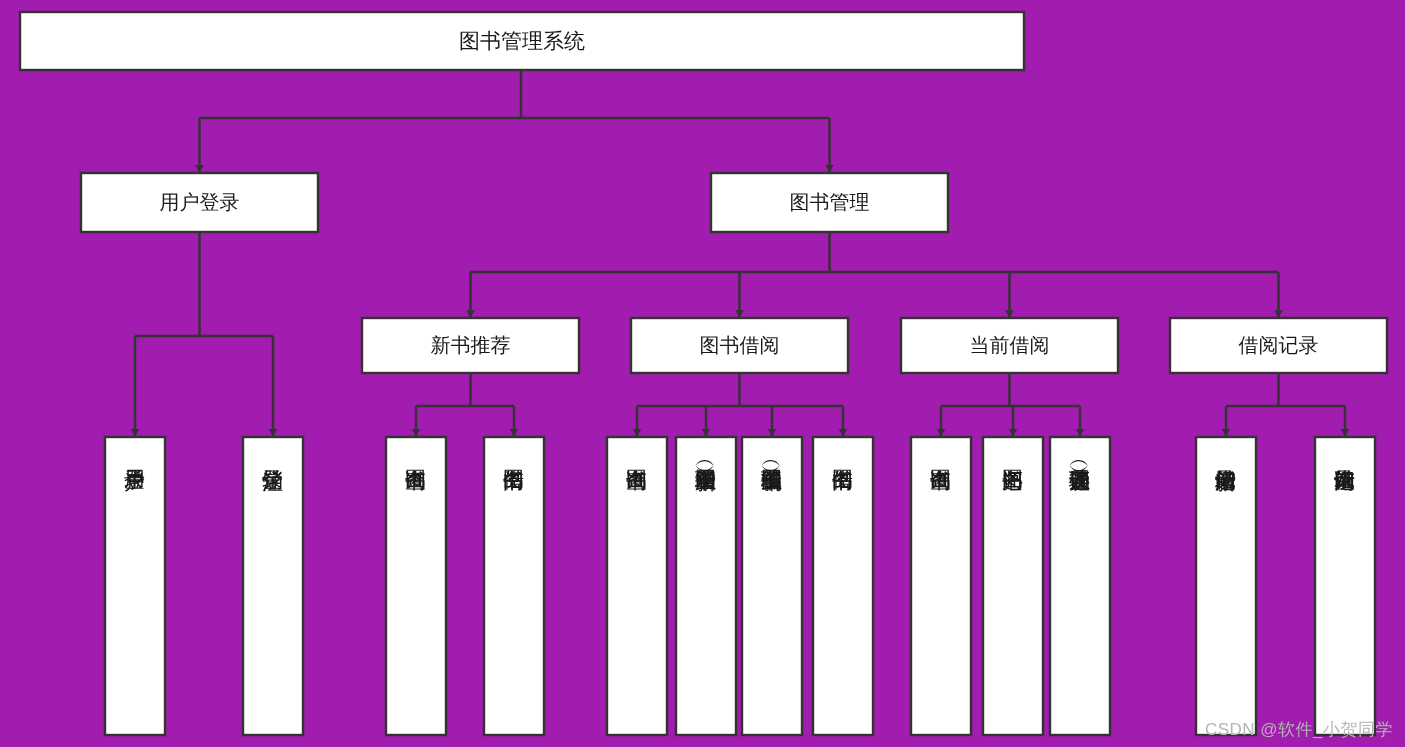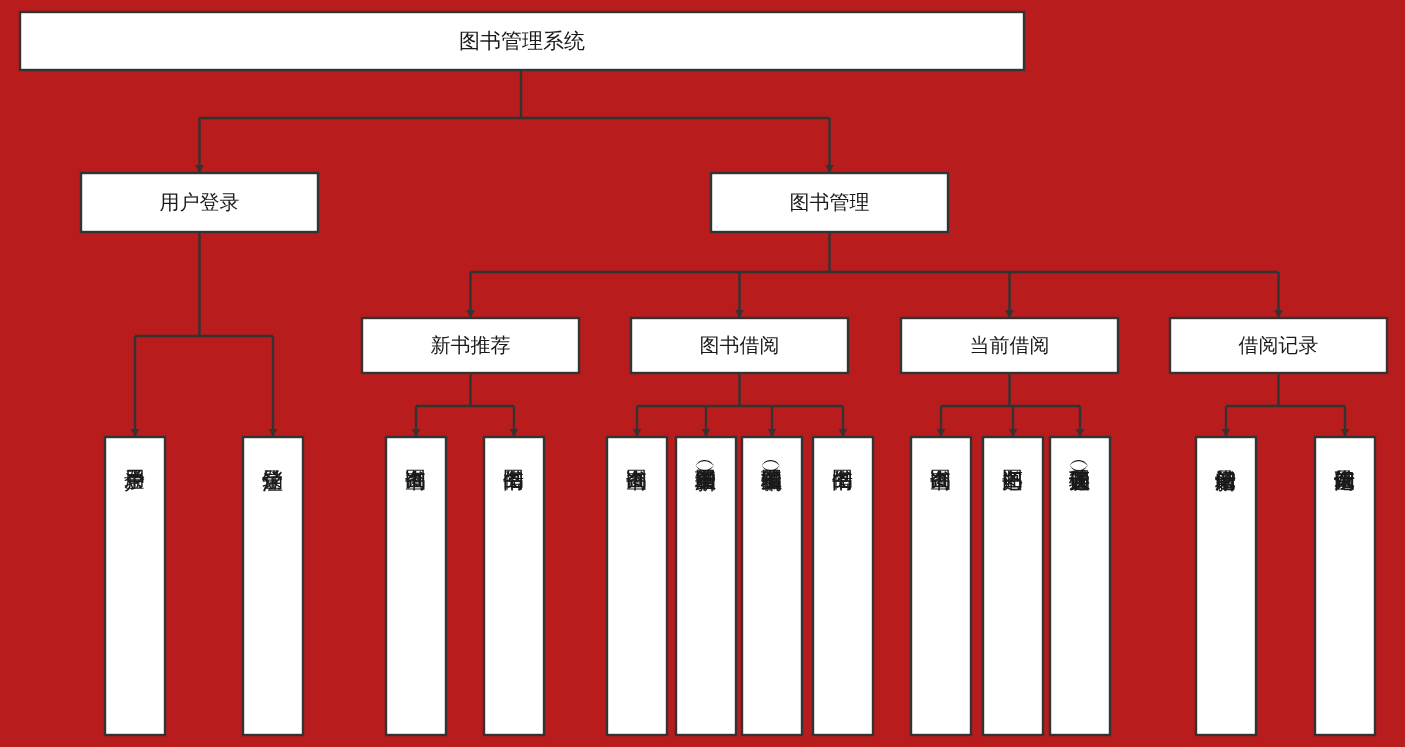--- a/index.html
+++ b/index.html
@@ -7,21 +7,21 @@
     padding: 0;
     background: #ffffff;
   }
   body {
     font-family: "Liberation Sans", "DejaVu Sans", sans-serif;
   }
   #stage {
     position: relative;
     width: 1405px;
     height: 747px;
-    background: #b91c1c;
+    background: #a21caf;
     overflow: hidden;
   }
   svg#diagram {
     position: absolute;
     left: 0;
     top: 0;
     width: 1405px;
     height: 747px;
   }
   .node-rect {
@@ -187,13 +187,14 @@
           <rect x="1196" y="437" width="60" height="298" class="node-rect"></rect>
           <text x="1226" y="453" class="leaf-label">新增借阅记录</text>
         </g>
         <g>
           <rect x="1315" y="437" width="60" height="298" class="node-rect"></rect>
           <text x="1345" y="453" class="leaf-label">查询借阅记录</text>
         </g>
       </g>
   </svg>
 
+  <div class="watermark">CSDN @软件_小贺同学</div>
 </div>
 
 </body></html>

